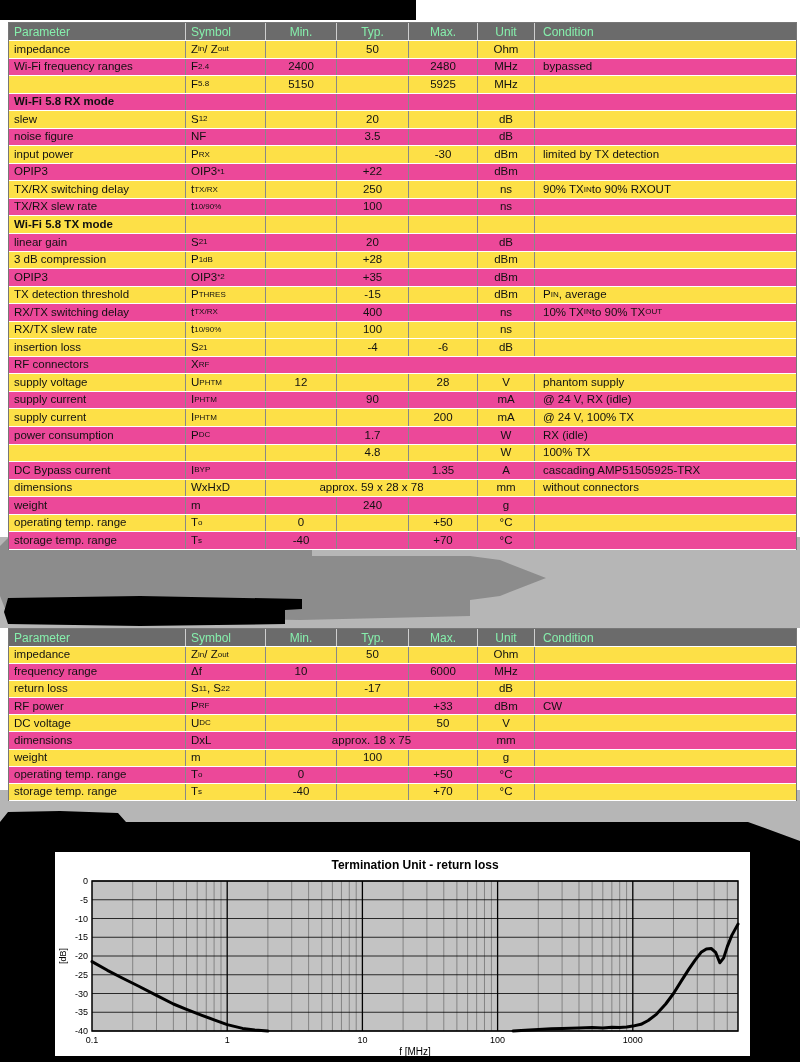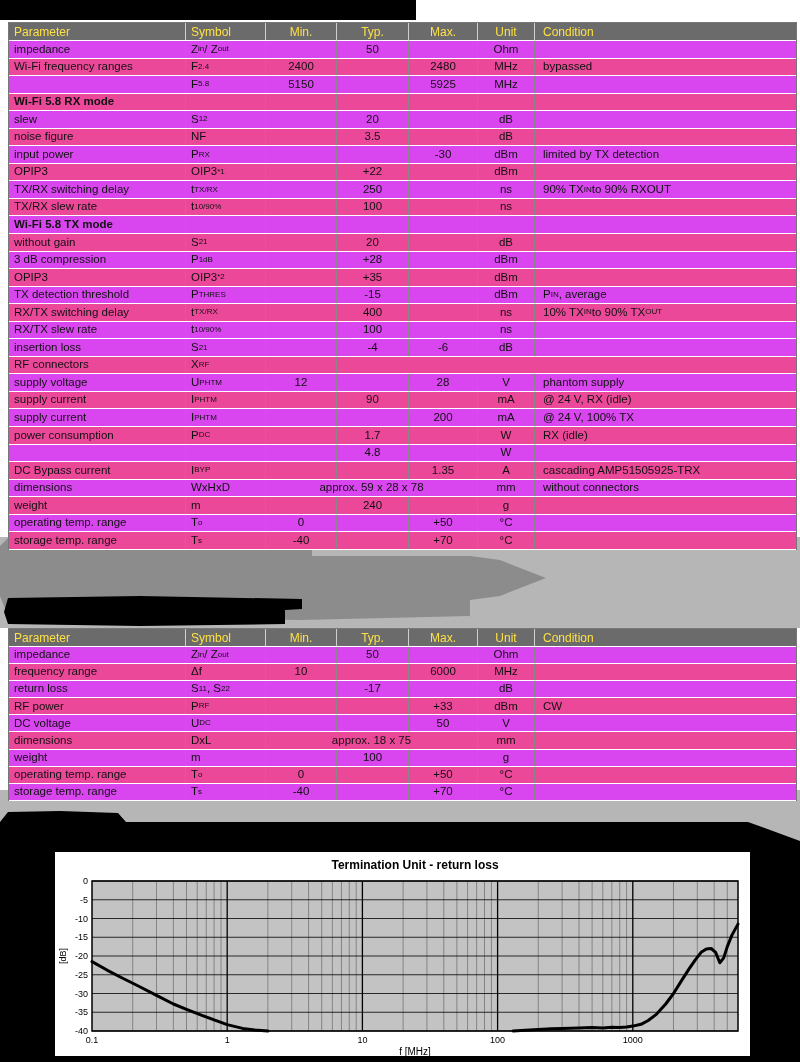--- a/index.html
+++ b/index.html
@@ -30,30 +30,30 @@
     clip-path:polygon(0 251px,0 11px,8px 1px,60px 0,118px 2px,126px 11px,748px 11px,800px 30px,800px 251px);
   }
   
   .spec-table{
     position:absolute;left:8px;width:787px;border:1px solid #777;border-bottom:none;
     font-size:11.5px;
   }
   .t1{top:22px;} .t2{top:628px;}
   .row{
     display:grid;grid-template-columns:177px 80px 71px 72px 69px 57px 1fr;
-    background:#d946ef;border-bottom:1px solid #fff;
+    background:#fde047;border-bottom:1px solid #fff;
   }
   .t1 .row{height:16.55px;} .t2 .row{height:16.1px;}
   .row.alt{background:#ec4899;}
   .row.header{height:17px;background:#6b6b6b;}
   .cell{
     display:flex;align-items:center;overflow:hidden;white-space:nowrap;
     border-right:1px solid #888;padding:0 5px;line-height:1;
   }
-  .header .cell{background:#6b6b6b;color:#fde047;border-right:1px solid #cfcfcf;font-size:12px;}
+  .header .cell{background:#6b6b6b;color:#86efac;border-right:1px solid #cfcfcf;font-size:12px;}
   .c-min,.c-typ,.c-max,.c-unit{justify-content:center;padding:0 2px;}
   .c-span{justify-content:center;grid-column:3 / span 3;}
   .c-cond{padding-left:8px;border-right:none;}
   .header .c-cond{border-right:none;}
   .row.section .c-param{font-weight:bold;}
   sub{font-size:8px;vertical-align:-2px;line-height:0;}
   sup{font-size:8px;vertical-align:4px;line-height:0;}
   
   .chart-panel{
     position:absolute;left:55px;top:852px;width:695px;height:204px;background:#fff;
@@ -174,21 +174,21 @@
     <div class="row section">
       <div class="cell c-param">Wi-Fi 5.8 TX mode</div>
       <div class="cell c-symbol"></div>
       <div class="cell c-min"></div>
       <div class="cell c-typ"></div>
       <div class="cell c-max"></div>
       <div class="cell c-unit"></div>
       <div class="cell c-cond"></div>
     </div>
     <div class="row alt">
-      <div class="cell c-param">without gain</div>
+      <div class="cell c-param">linear gain</div>
       <div class="cell c-symbol">S<sub>21</sub></div>
       <div class="cell c-min"></div>
       <div class="cell c-typ">20</div>
       <div class="cell c-max"></div>
       <div class="cell c-unit">dB</div>
       <div class="cell c-cond"></div>
     </div>
     <div class="row">
       <div class="cell c-param">3 dB compression</div>
       <div class="cell c-symbol">P<sub>1dB</sub></div>
@@ -284,20 +284,21 @@
       <div class="cell c-unit">W</div>
       <div class="cell c-cond">RX (idle)</div>
     </div>
     <div class="row">
       <div class="cell c-param"></div>
       <div class="cell c-symbol"></div>
       <div class="cell c-min"></div>
       <div class="cell c-typ">4.8</div>
       <div class="cell c-max"></div>
       <div class="cell c-unit">W</div>
+      <div class="cell c-cond">100% TX</div>
     </div>
     <div class="row alt">
       <div class="cell c-param">DC Bypass current</div>
       <div class="cell c-symbol">I<sub>BYP</sub></div>
       <div class="cell c-min"></div>
       <div class="cell c-typ"></div>
       <div class="cell c-max">1.35</div>
       <div class="cell c-unit">A</div>
       <div class="cell c-cond">cascading AMP51505925-TRX</div>
     </div>

